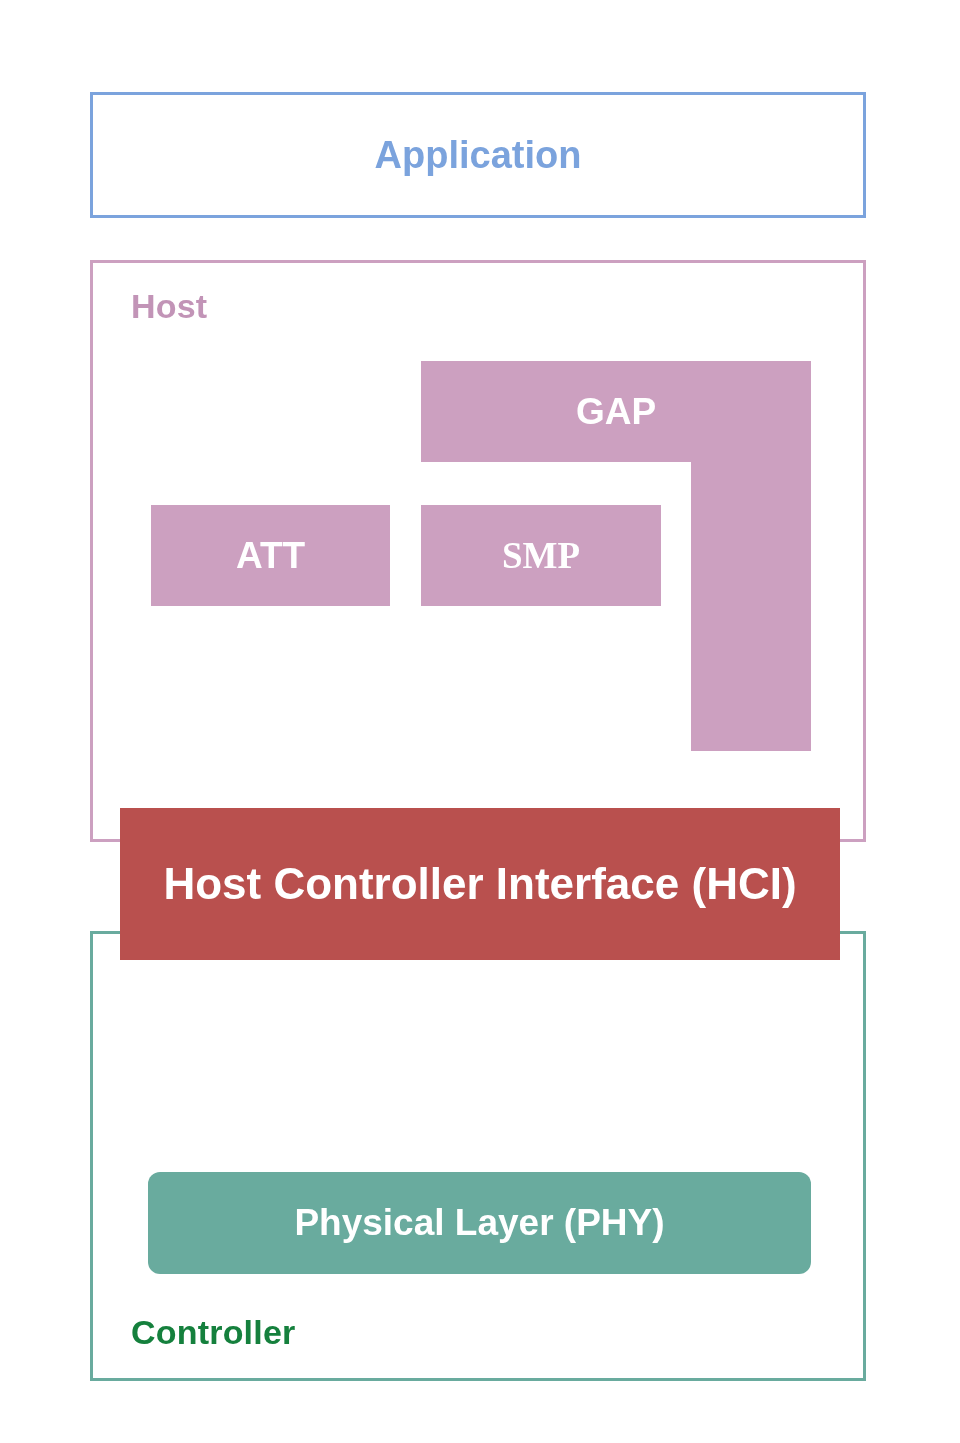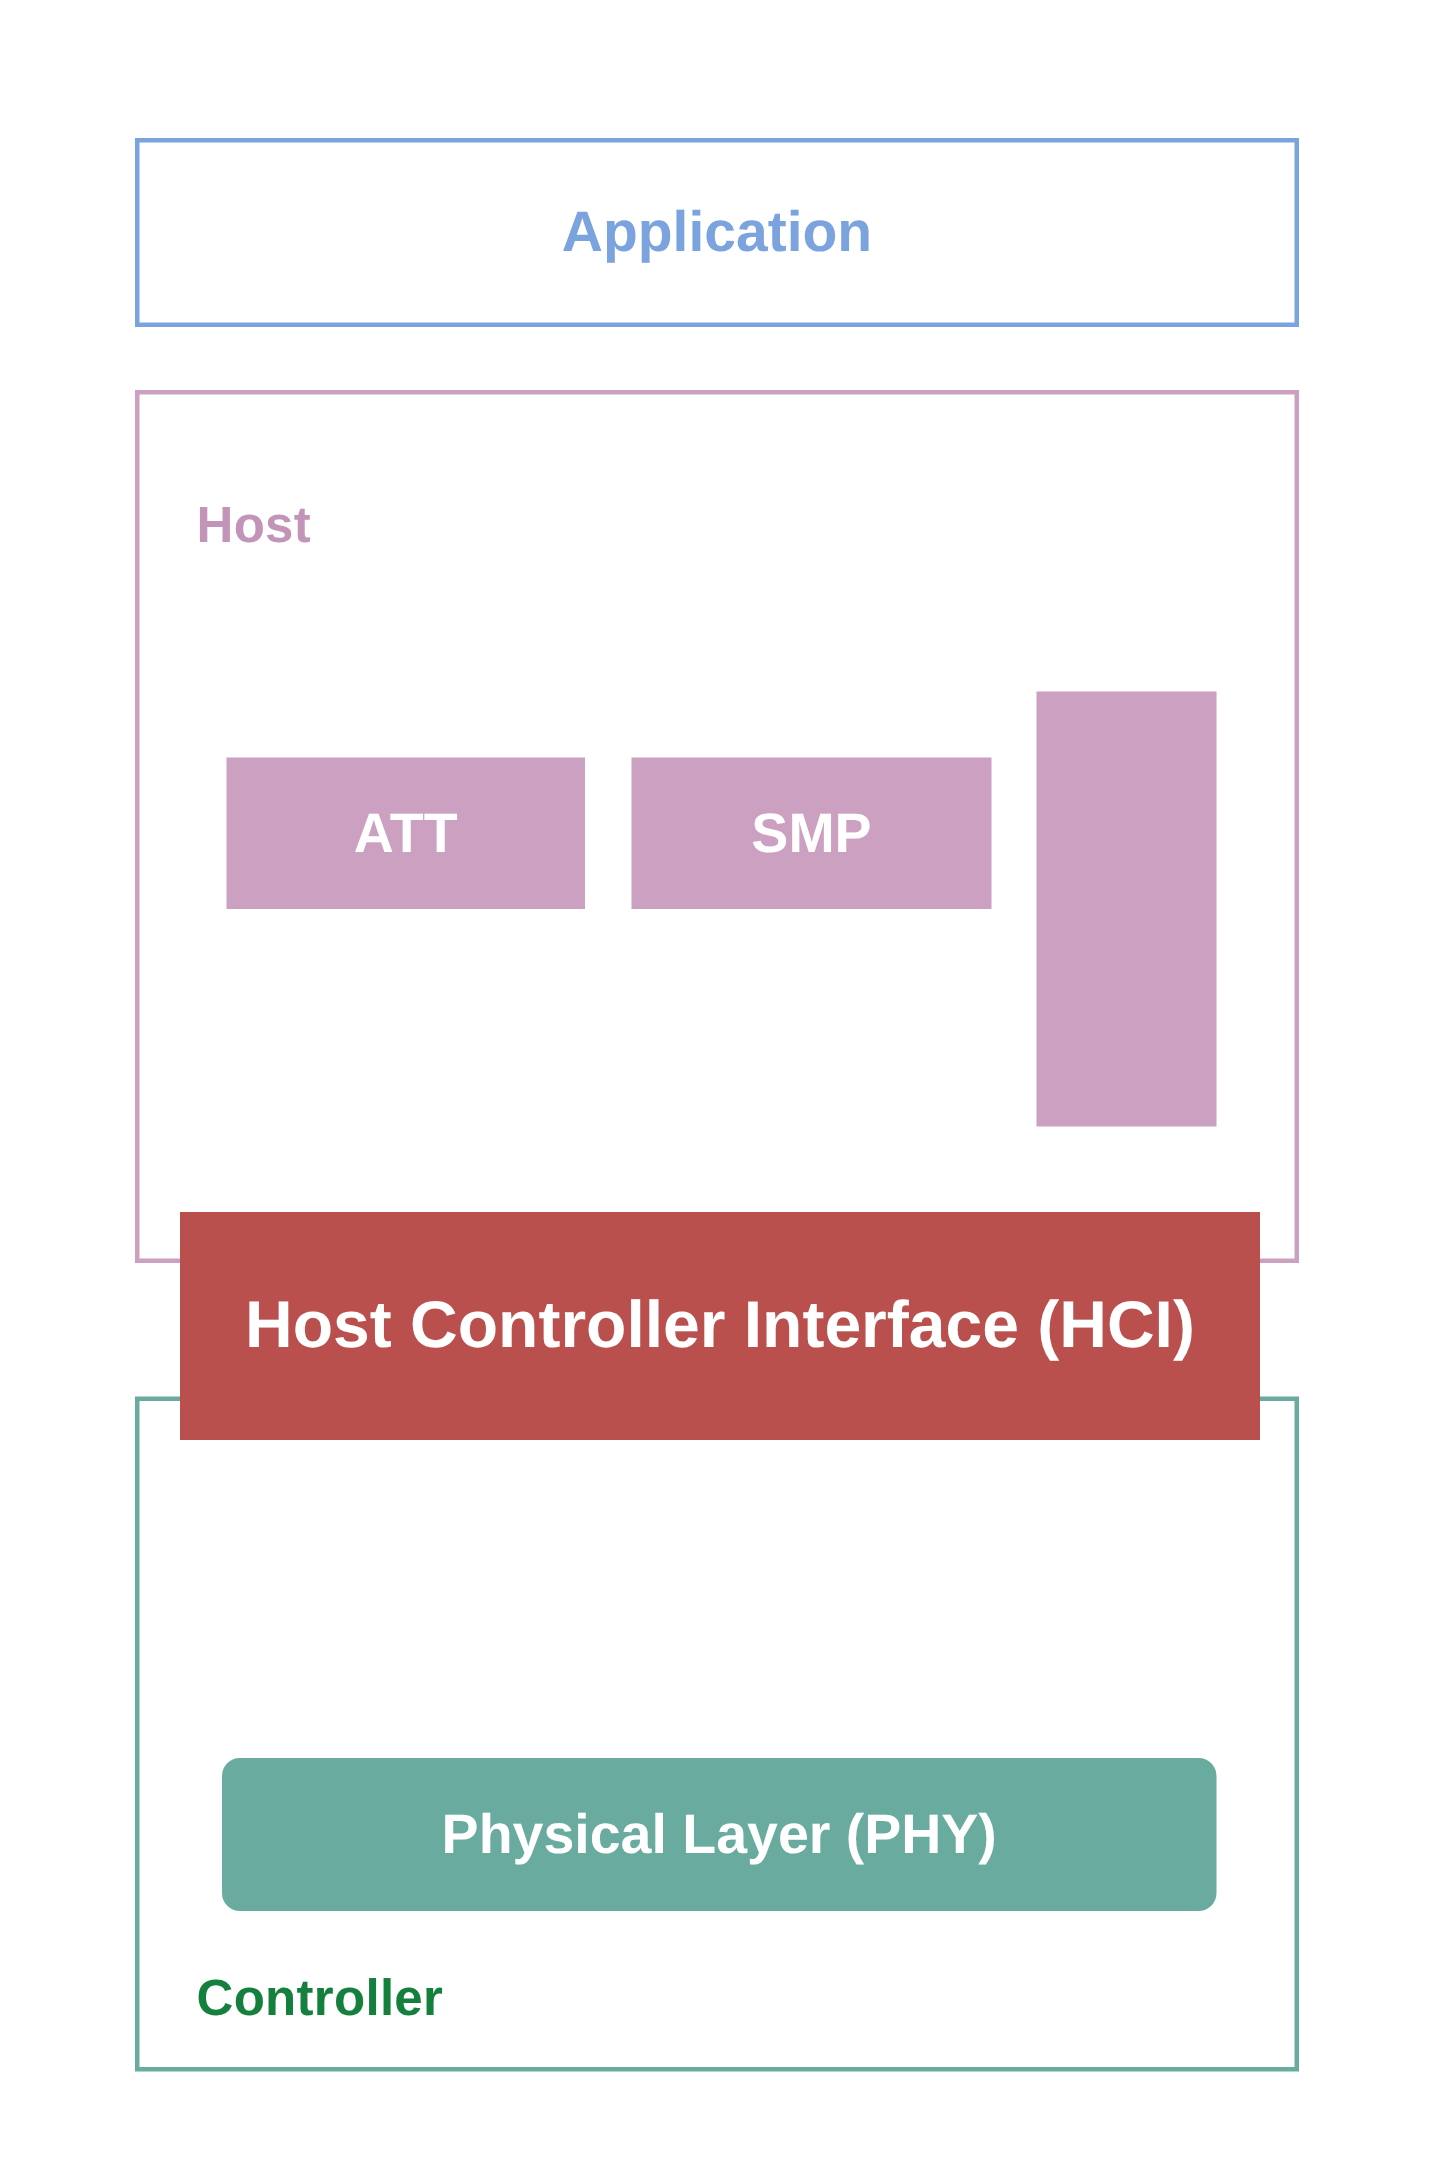--- a/index.html
+++ b/index.html
@@ -55,21 +55,20 @@
   }
 
   
   .section-title {
     position: absolute;
     font-weight: bold;
     font-size: 34px;
     letter-spacing: 0.2px;
     white-space: nowrap;
     user-select: none;
-    margin-top: 44px;
   }
 
   #host-title {
     left: 38px;
     top: 24px;
     color: #C294B7;
   }
 
   #controller-title {
     left: 38px;
@@ -105,21 +104,21 @@
 
   .block-controller {
     background: #69AB9E;
     font-size: 37px;
   }
 
   
   
   #block-gatt  { left: 58px;  top: 98px;  width: 239px; height: 101px; }
   #block-att   { left: 58px;  top: 242px; width: 239px; height: 101px; text-align: center; }
-  #block-smp   { left: 328px; top: 242px; width: 240px; height: 101px; }
+  #block-smp   { left: 328px; top: 242px; width: 240px; height: 101px; font-family: Liberation Serif, serif; }
   #block-l2cap { left: 58px;  top: 387px; width: 510px; height: 101px; }
 
   
   #block-gap {
     left: 328px;
     top: 98px;
     width: 390px;
     height: 101px;
     z-index: 2;
   }
@@ -163,20 +162,23 @@
 
   <div class="section" id="application-section">
     <span id="application-label">Application</span>
   </div>
 
   <div class="section" id="host-section">
 
     <span class="section-title" id="host-title">Host</span>
 
 
+    <div class="block block-host" id="block-gap">
+      <span>GAP</span>
+    </div>
 
     <div class="block" id="block-gap-column"></div>
 
     <div class="block block-host" id="block-att">
       <span>ATT</span>
     </div>
 
     <div class="block block-host" id="block-smp">
       <span>SMP</span>
     </div>

